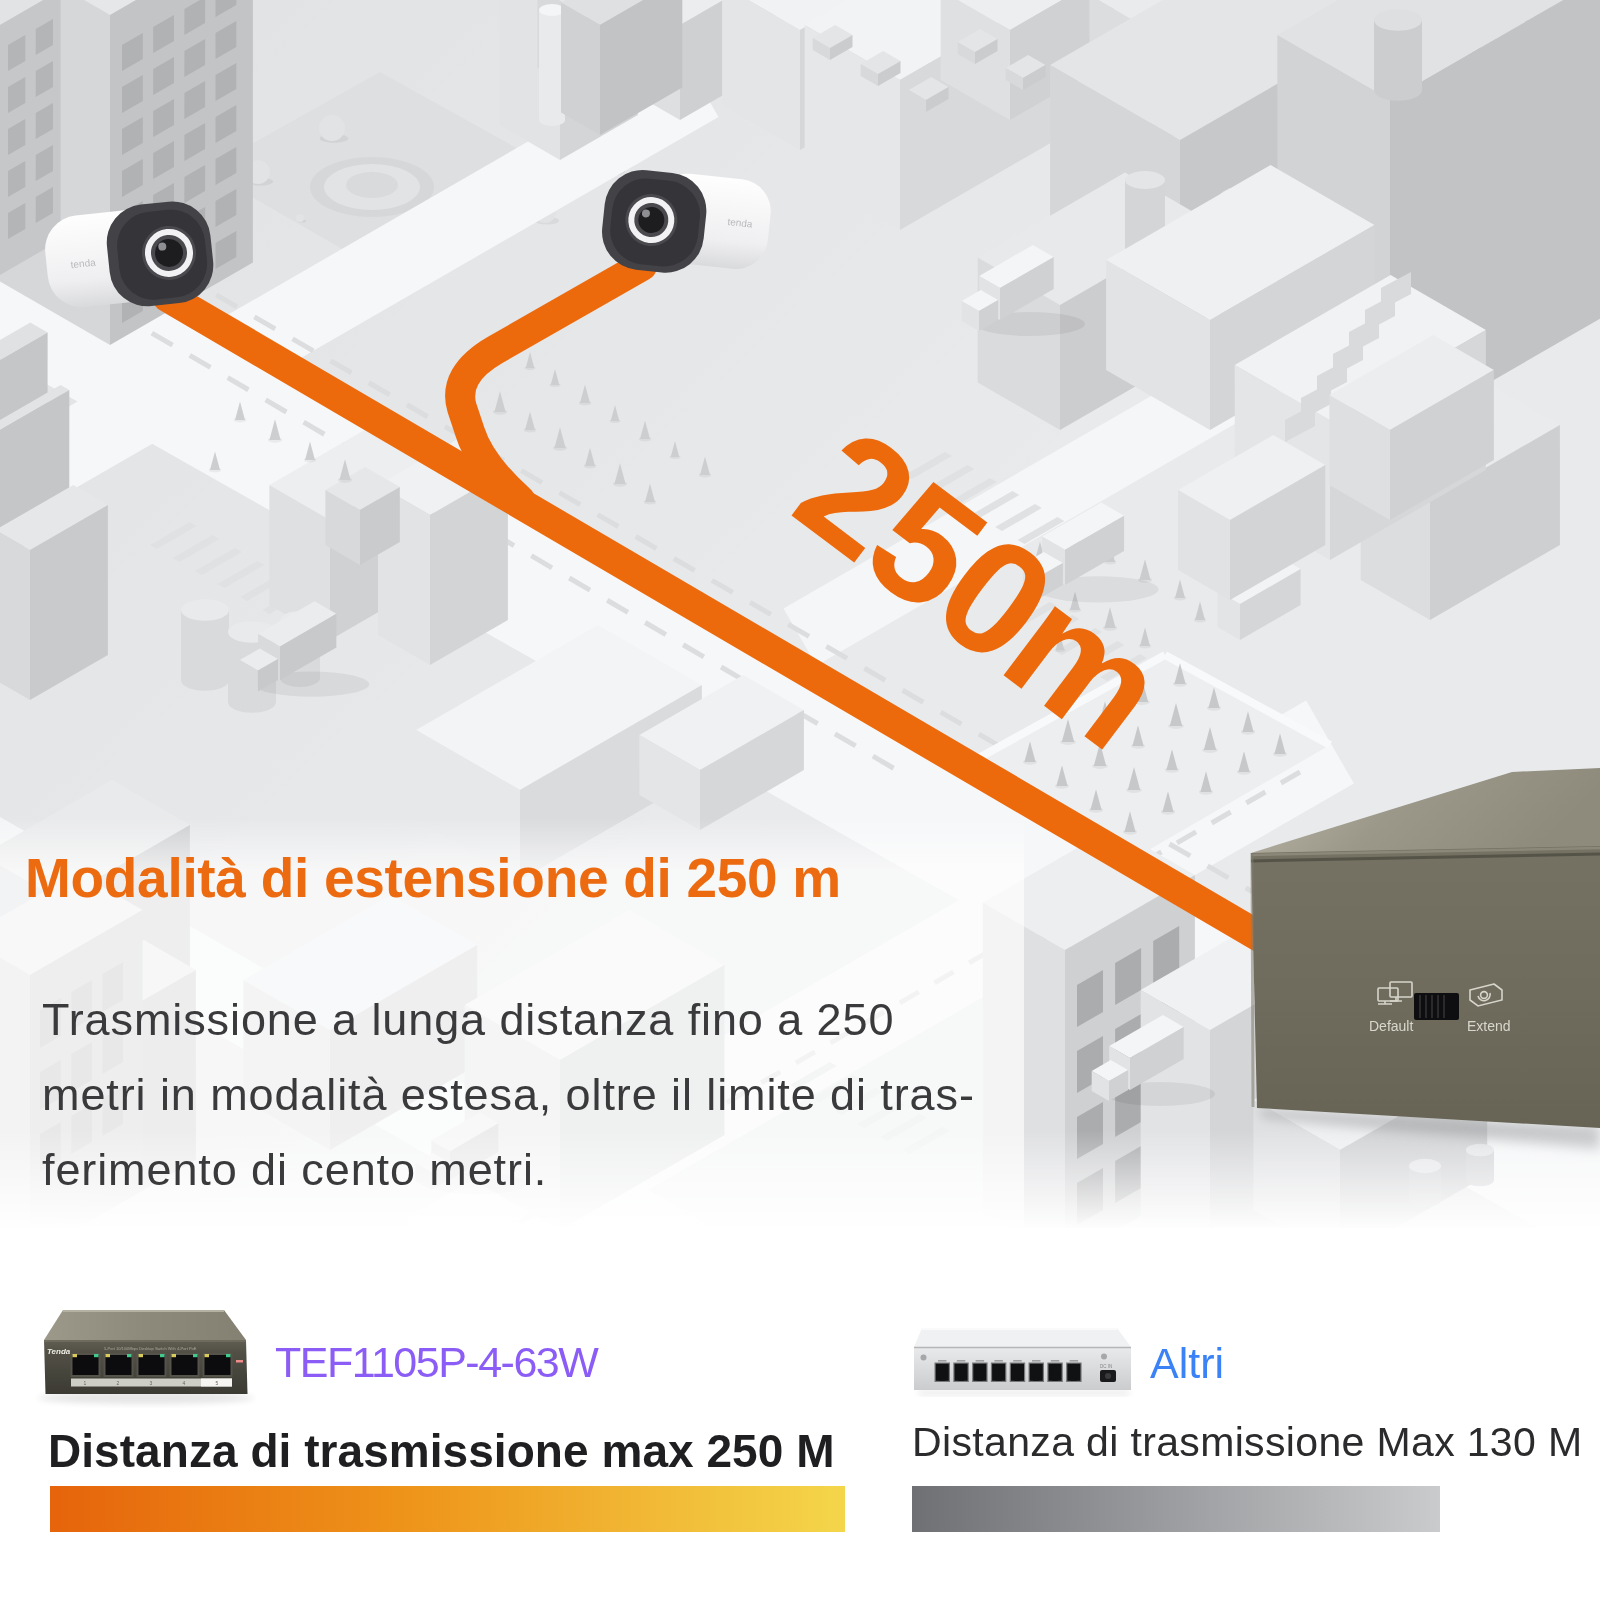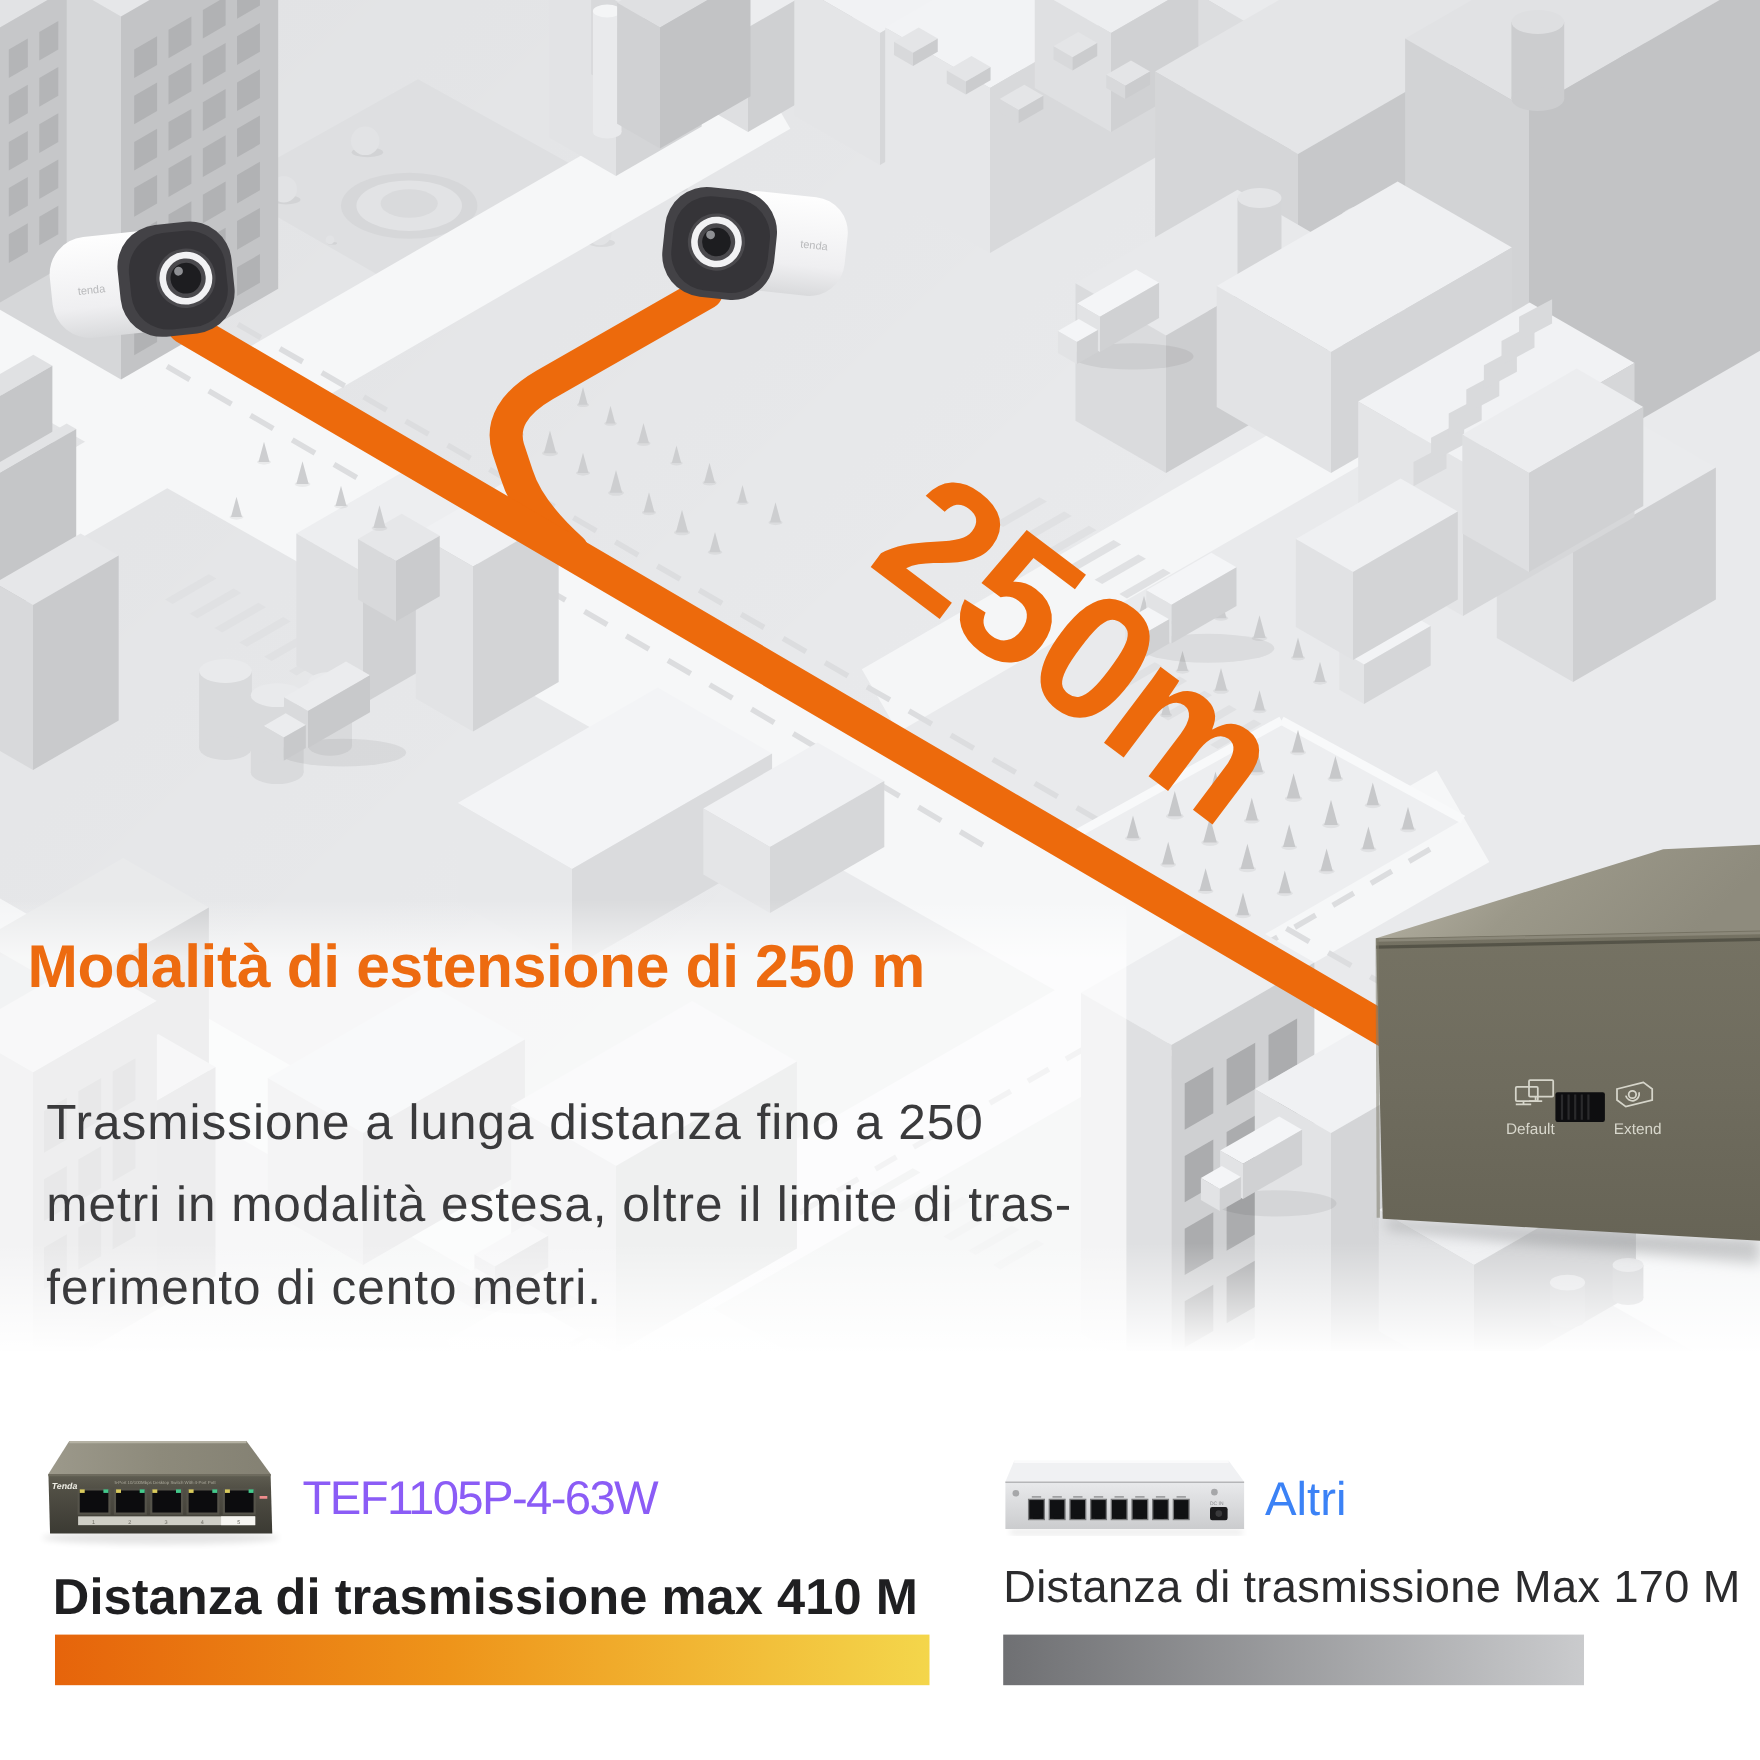--- a/index.html
+++ b/index.html
@@ -672,15 +672,15 @@
       <rect x="1100" y="1370" width="16" height="12" rx="2" fill="#1A1A1C"></rect>
       <circle cx="1108" cy="1376" r="3" fill="#3A3A3C"></circle>
       <text x="1100" y="1368" font-family="Liberation Sans, sans-serif" font-size="4.5" fill="#85868A">DC IN</text>
       <rect x="50" y="1486" width="795" height="46" fill="url(#barL)"></rect>
       <rect x="912" y="1486" width="528" height="46" fill="url(#barR)"></rect>
 </svg>
 <div class="abs" style="left:15px; top:846px; font-size:55px; font-weight:bold; color:#ED6B10; letter-spacing:-0.3px; white-space:nowrap;margin-left:10px;">Modalità di estensione di 250&nbsp;m</div>
 <div class="abs" style="left:42px; top:982px; font-size:45px; color:#3A3A3C; letter-spacing:0.9px; line-height:75px; white-space:nowrap;">Trasmissione a lunga distanza fino a 250<br>metri in modalità estesa, oltre il limite di tras-<br>ferimento di cento metri.</div>
 <div class="abs" style="left:275px; top:1338px; font-size:43px; color:#8b5cf6; letter-spacing:-1.5px;">TEF1105P-4-63W</div>
 <div class="abs" style="left:1150px; top:1339px; font-size:43px; color:#3b82f6;">Altri</div>
-<div class="abs" style="left:48px; top:1424px; font-size:46px; font-weight:bold; color:#1F1F21; letter-spacing:0.05px; white-space:nowrap;">Distanza di trasmissione max 410 M</div>
-<div class="abs" style="left:912px; top:1419px; font-size:41px; color:#2B2B2D; letter-spacing:0.35px; white-space:nowrap;">Distanza di trasmissione Max 170 M</div>
+<div class="abs" style="left:48px; top:1424px; font-size:46px; font-weight:bold; color:#1F1F21; letter-spacing:0.05px; white-space:nowrap;">Distanza di trasmissione max 250 M</div>
+<div class="abs" style="left:912px; top:1419px; font-size:41px; color:#2B2B2D; letter-spacing:0.35px; white-space:nowrap;">Distanza di trasmissione Max 130 M</div>
 </div>
 
 </body></html>

